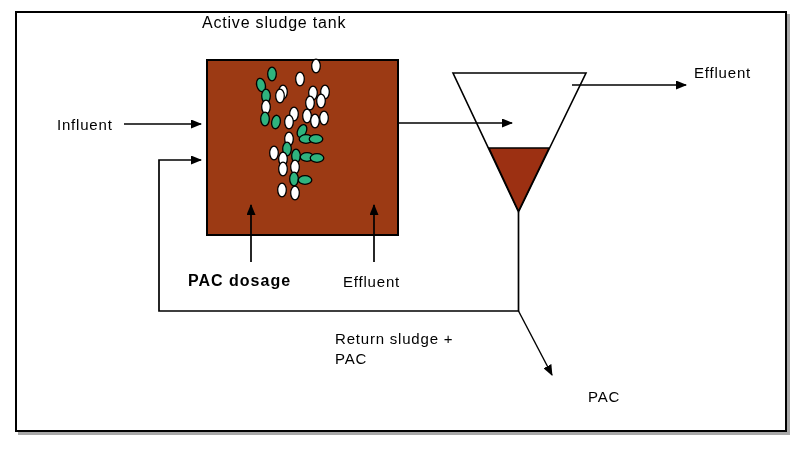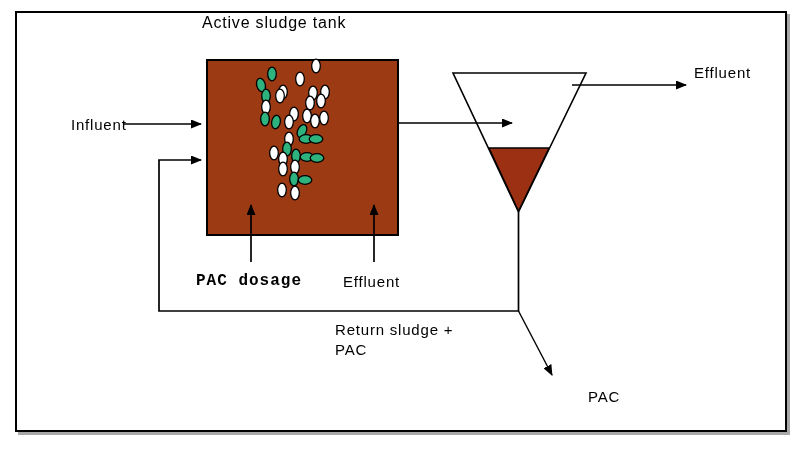--- a/index.html
+++ b/index.html
@@ -22,26 +22,26 @@
   svg.diagram { position: absolute; left: 0; top: 0; }
   .label {
     position: absolute;
     font-size: 15px;
     letter-spacing: 0.8px;
     color: #000000;
     white-space: nowrap;
     line-height: 20px;
   }
   .label-title { left: 202px; top: 13px; font-size: 16px; }
-  .label-influent { left: 71px; top: 115px; }
+  .label-influent { left: 57px; top: 115px; }
   .label-postsed { left: 456px; top: 24px; line-height: 21px; }
   .label-effluent { left: 694px; top: 63px; }
-  .label-pac-dosage { left: 196px; top: 271px; font-size: 16px; font-weight: bold; letter-spacing: 1px; font-family: Liberation Mono, monospace; }
+  .label-pac-dosage { left: 188px; top: 271px; font-size: 16px; font-weight: bold; letter-spacing: 1px; }
   .label-aeration { left: 343px; top: 272px; }
-  .label-return { left: 335px; top: 320px; }
+  .label-return { left: 335px; top: 329px; }
   .label-excess1 { left: 568px; top: 355px; }
   .label-excess2 { left: 588px; top: 387px; }
   .label div { display: block; }
 </style>
 </head>
 <body>
 
 <div class="stage">
 
   <div class="frame"></div>

